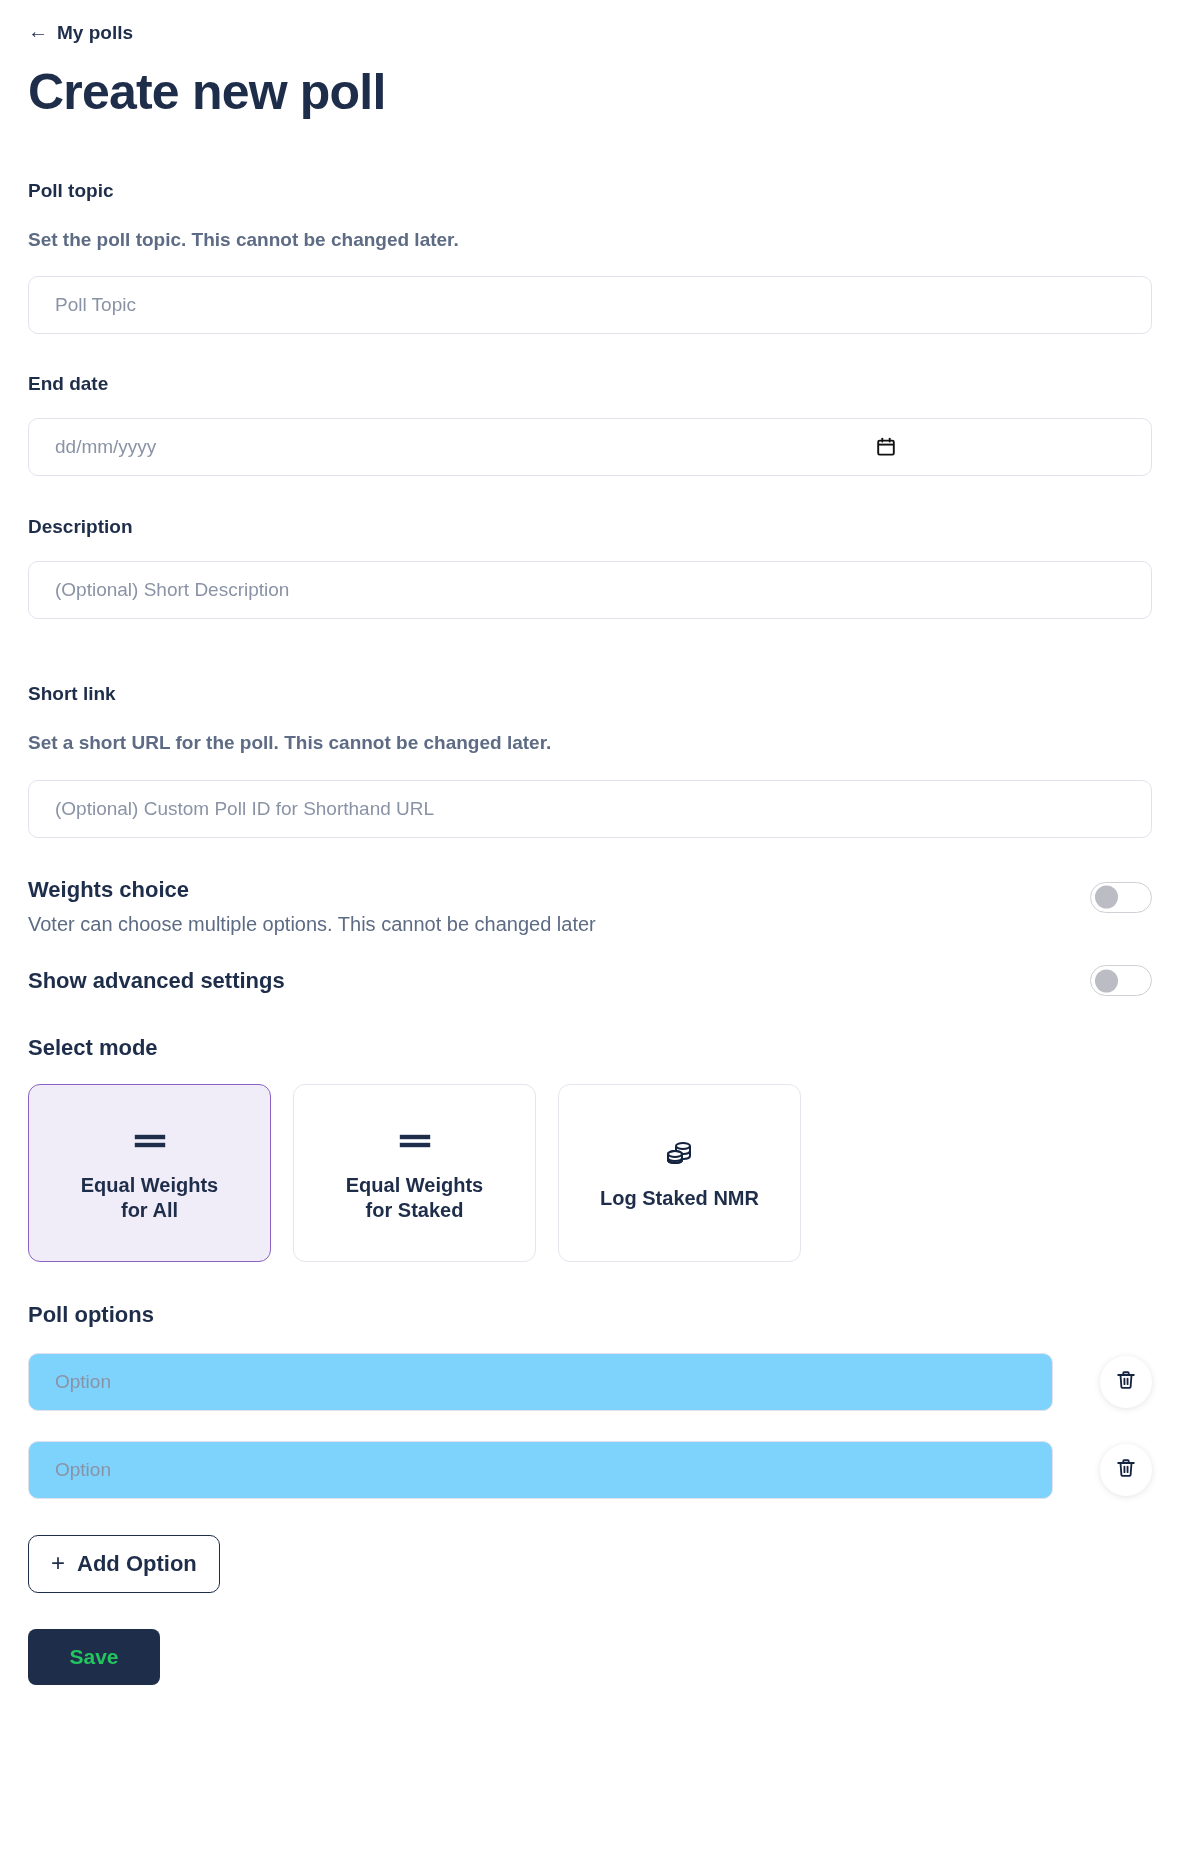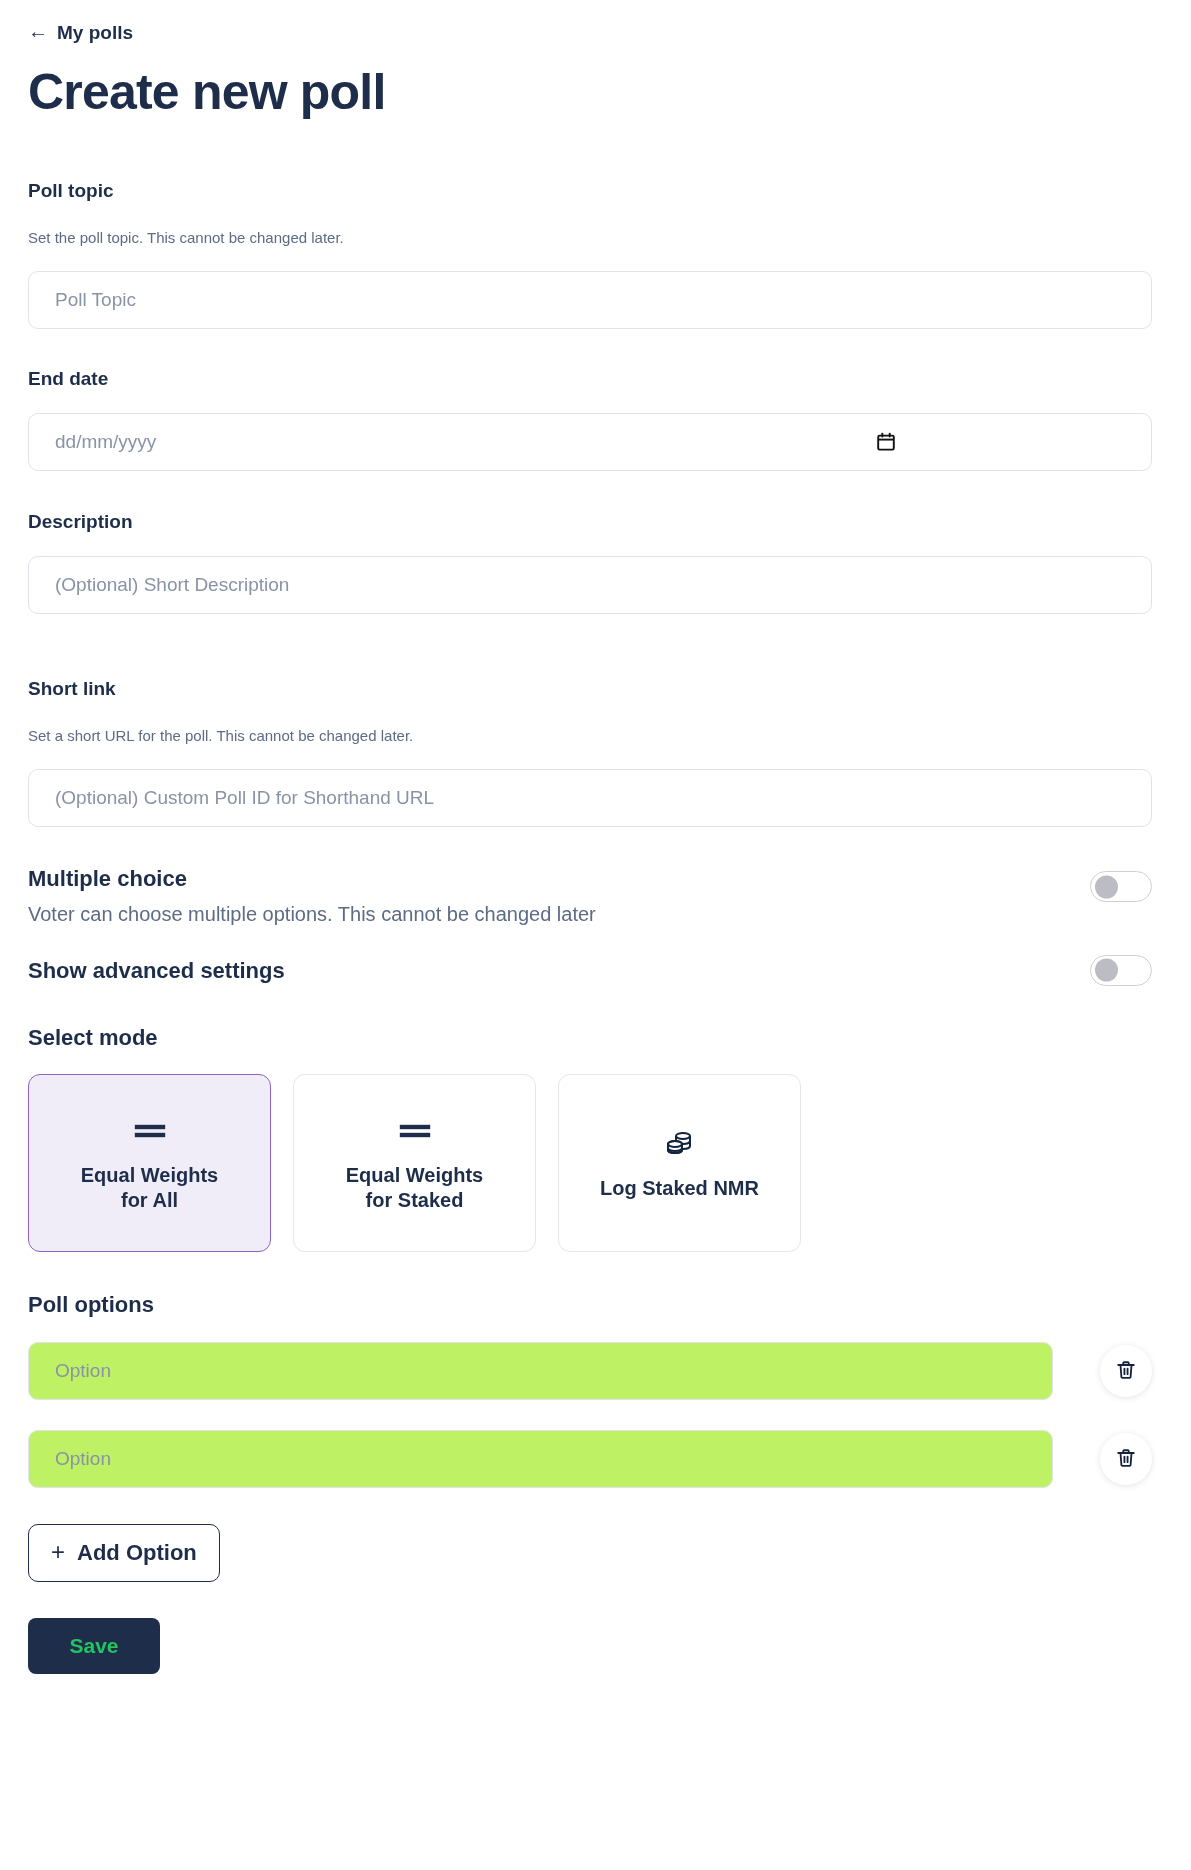--- a/index.html
+++ b/index.html
@@ -58,22 +58,22 @@
   .field { margin-top: 0; }
 
   .field-label {
     font-size: 19px;
     font-weight: 700;
     color: #1e2d4a;
     line-height: 1.2;
   }
 
   .field-help {
-    font-size: 15px;
-    font-weight: 400;
+    font-size: 19px;
+    font-weight: 700;
     color: #5d6b84;
     line-height: 1.3;
   }
 
   .text-input {
     display: block;
     width: 1124px;
     height: 58px;
     border: 1px solid #e3e2ec;
     border-radius: 10px;
@@ -192,21 +192,21 @@
   .option-row {
     display: flex;
     align-items: center;
     width: 1124px;
   }
   .option-input {
     width: 1032px;
     height: 58px;
     border: 1px solid #e3e2ec;
     border-radius: 10px;
-    background: #bef264;
+    background: #7dd3fc;
     padding: 0 26px;
     font-family: "Liberation Sans", sans-serif;
     font-size: 19px;
     color: #1e2d4a;
     outline: none;
   }
   .option-input::placeholder { color: #8a93a6; opacity: 1; }
 
   .delete-btn {
     margin-left: 47px;
@@ -310,21 +310,21 @@
   
   <div class="field" style="margin-top:64px;">
     <div class="field-label">Short link</div>
     <div class="field-help" style="margin-top:25px;">Set a short URL for the poll. This cannot be changed later.</div>
     <input class="text-input" type="text" style="margin-top: 24px;" placeholder="(Optional) Custom Poll ID for Shorthand URL">
   </div>
 
   
   <div class="toggle-row" style="margin-top:38px;">
     <div class="txt">
-      <div class="toggle-title">Multiple choice</div>
+      <div class="toggle-title">Weights choice</div>
       <div class="toggle-sub">Voter can choose multiple options. This cannot be changed later</div>
     </div>
     <div class="switch" style="margin-top:6px;">
       <span class="knob"></span>
     </div>
   </div>
 
   
   <div class="toggle-row" style="margin-top:30px;">
     <div class="txt">

